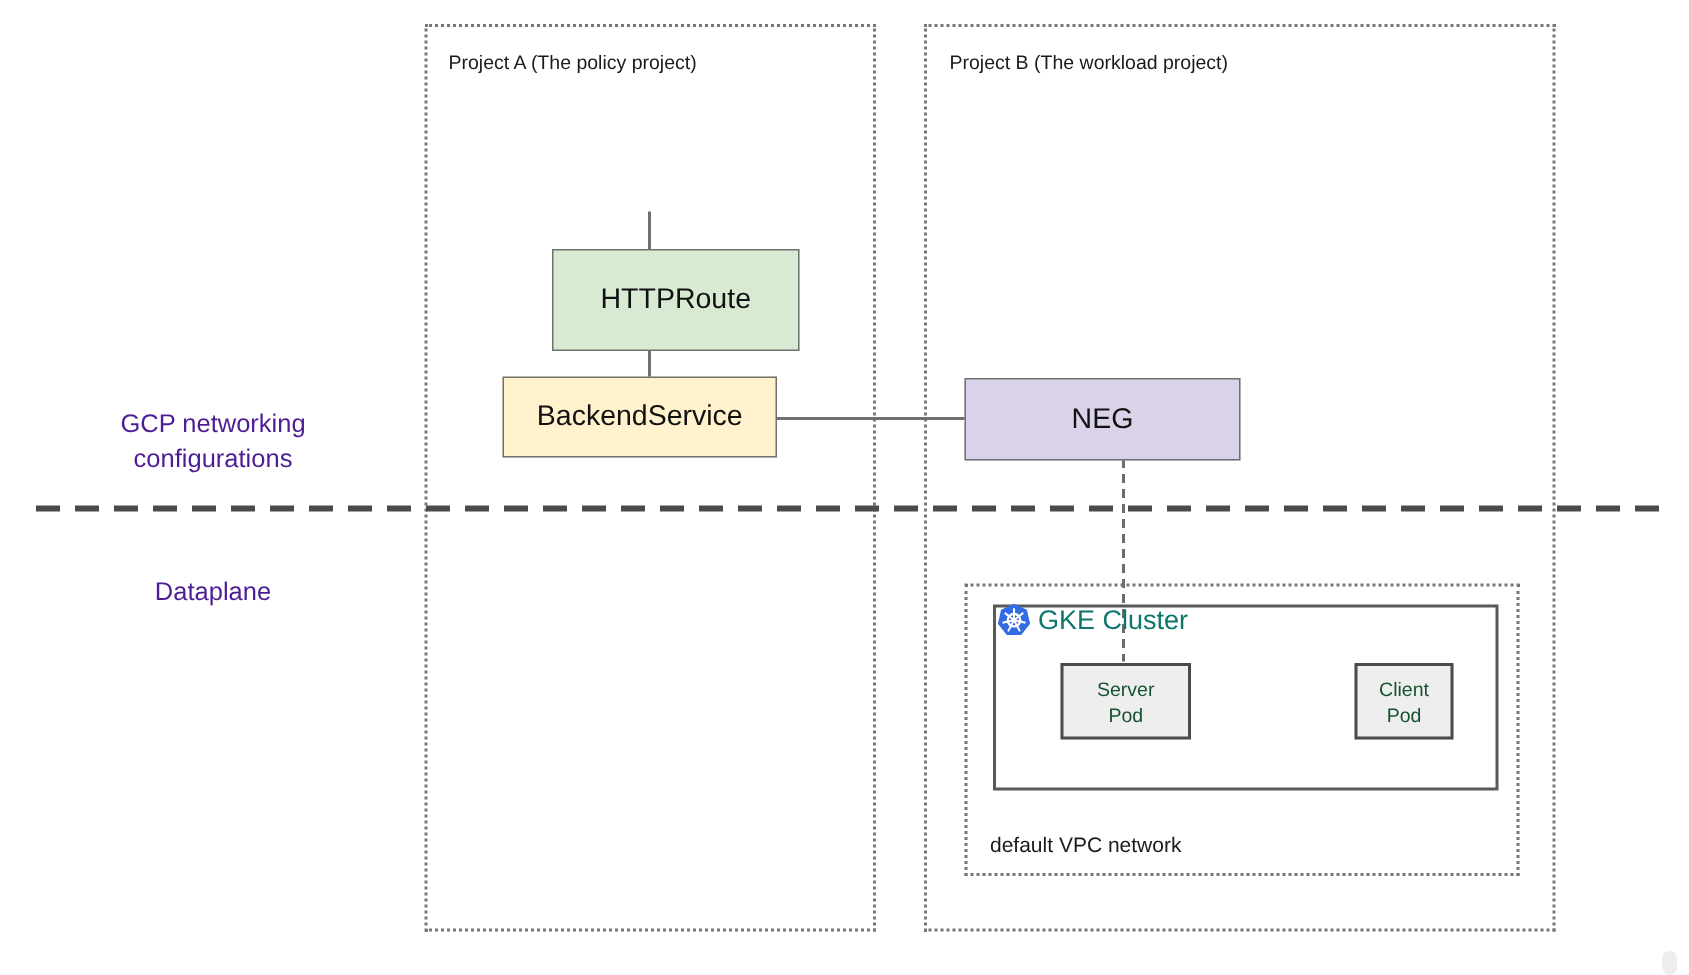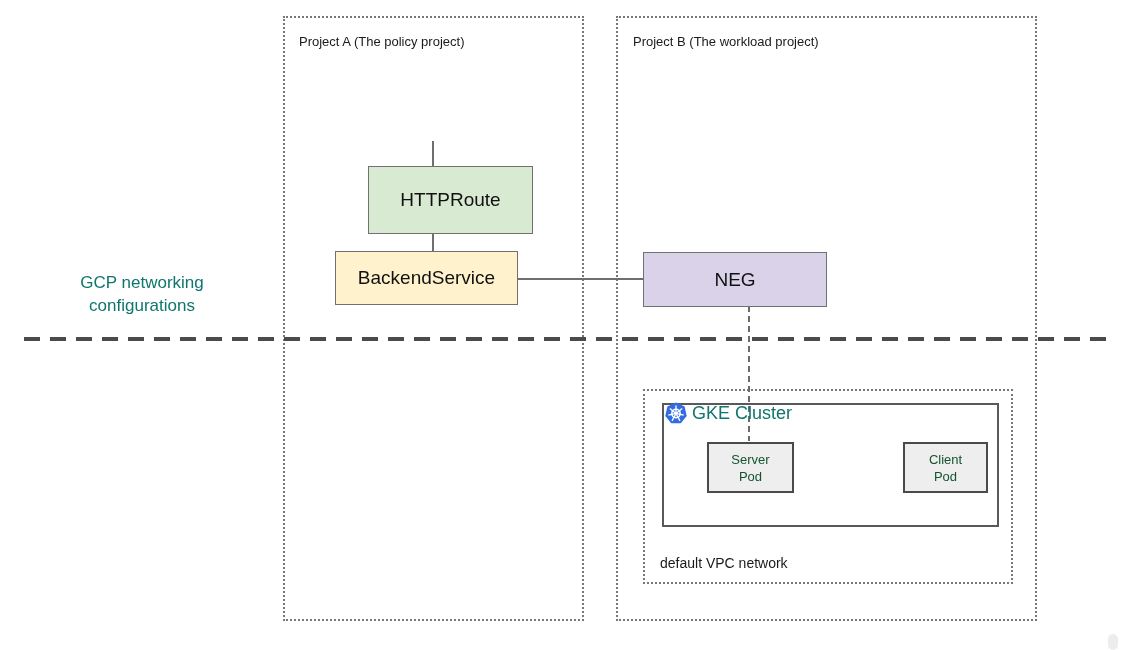--- a/index.html
+++ b/index.html
@@ -34,21 +34,21 @@
   #proj-b-label { left: 633px; top: 34px; }
 
   
   .layer-label {
     position: absolute;
     left: 52px;
     width: 180px;
     text-align: center;
     font-size: 17px;
     line-height: 23px;
-    color: #0f766e;
+    color: #4c1d95;
   }
   #gcp-label { top: 271px; }
   #dataplane-label { top: 383px; }
 
   
   #separator {
     position: absolute;
     left: 24px;
     top: 337px;
     width: 1091px;
@@ -124,21 +124,21 @@
     display: flex;
     align-items: center;
     justify-content: center;
     text-align: center;
     font-size: 13px;
     line-height: 17px;
     color: #14532d;
   }
   .pod span { width: 48px; }
   #server-pod { left: 707px; top: 442px; width: 87px; height: 51px; }
-  #client-pod { left: 903px; top: 442px; width: 85px; height: 51px; }
+  #client-pod { left: 903px; top: 442px; width: 66px; height: 51px; }
 
   
   #scrollbar-thumb {
     position: absolute;
     left: 1108px; top: 634px;
     width: 10px; height: 16px;
     background: #ededed;
     border-radius: 5px;
   }
 </style>
@@ -146,20 +146,21 @@
 <body>
 
 <div class="canvas">
 
   <div class="dotted-box" id="proj-a"></div>
   <div class="dotted-box" id="proj-b"></div>
   <div class="proj-label" id="proj-a-label">Project A (The policy project)</div>
   <div class="proj-label" id="proj-b-label">Project B (The workload project)</div>
 
   <div class="layer-label" id="gcp-label">GCP networking configurations</div>
+  <div class="layer-label" id="dataplane-label">Dataplane</div>
 
   <div id="separator"></div>
 
   <div id="vpc-box"></div>
 
   <div id="gke-box"></div>
 
   <div class="conn-v" id="conn-mesh-route"></div>
   <div class="conn-v" id="conn-route-backend"></div>
   <div id="conn-backend-neg"></div>

